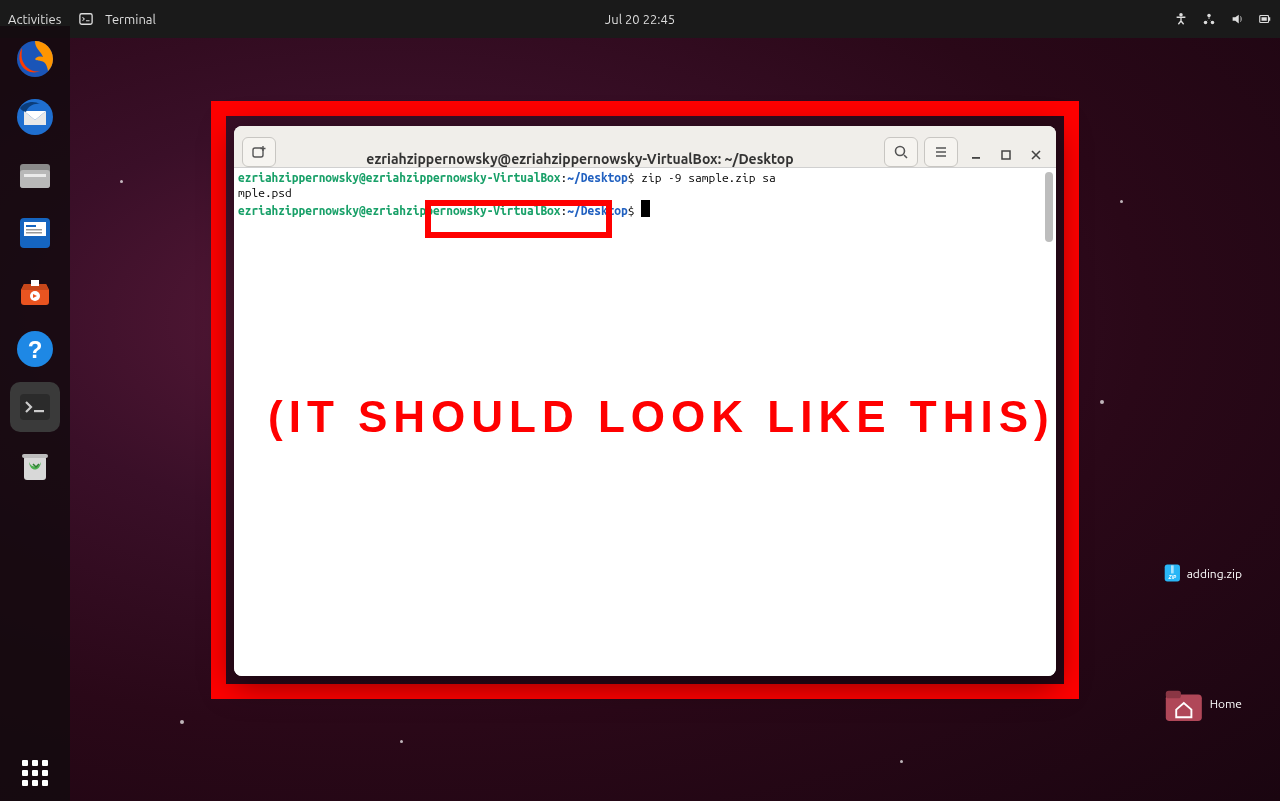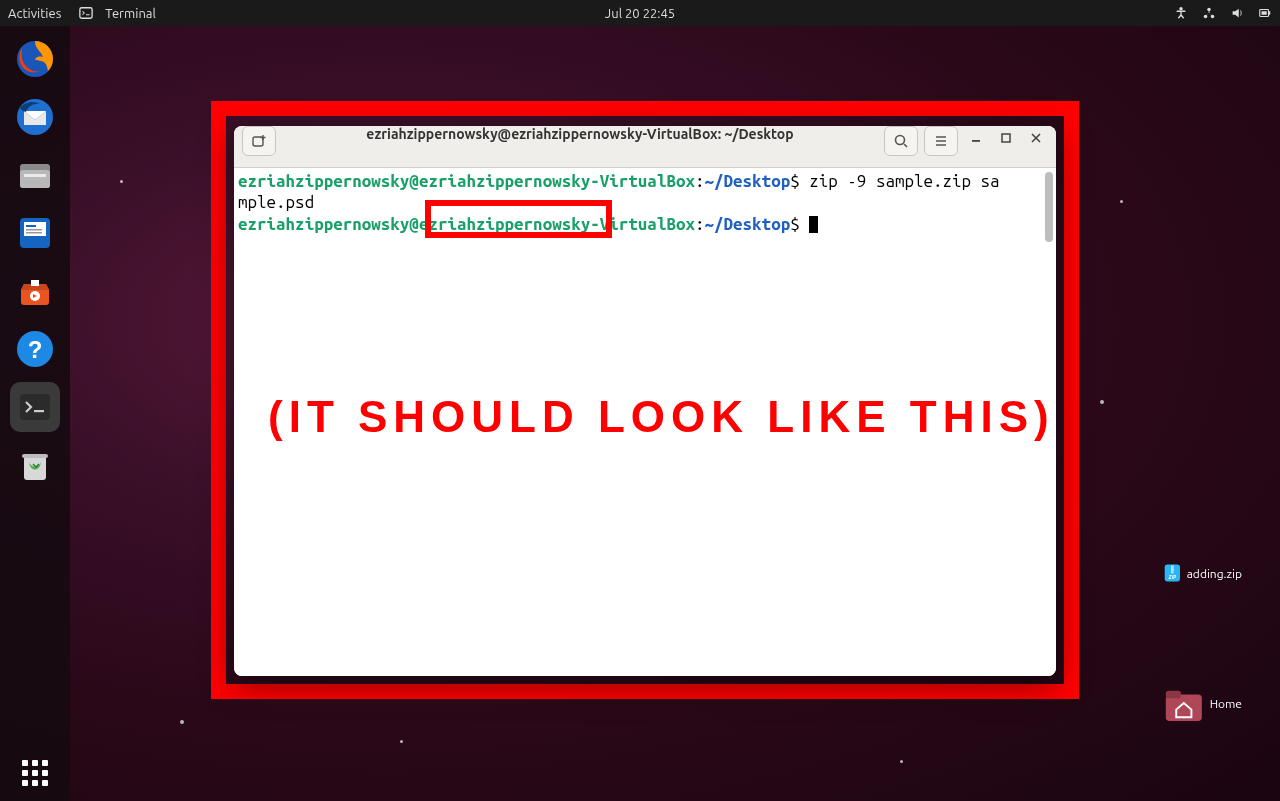--- a/index.html
+++ b/index.html
@@ -4,21 +4,21 @@
 <style>
 * { margin: 0; padding: 0; box-sizing: border-box; }
 body {
   width: 1280px; height: 801px;
   background: radial-gradient(ellipse at 30% 40%, #5a1a3a 0%, #3a0f28 30%, #2a0818 60%, #1a0510 100%);
   font-family: Ubuntu, "Segoe UI", sans-serif;
   overflow: hidden; position: relative; color: #ddd;
 }
 
 .topbar {
-  position: absolute; top: 0; left: 0; right: 0; height: 26px;
+  position: absolute; top: 0; left: 0; right: 0; height: 38px;
   background: #1a1a1a; display: flex; align-items: center;
   font-size: 13px; color: #ddd; padding: 0 8px;
 }
 .topbar-left { display: flex; align-items: center; gap: 18px; }
 .topbar-app { display: flex; align-items: center; gap: 12px; }
 .topbar-center { position: absolute; left: 50%; transform: translateX(-50%); }
 .topbar-right { margin-left: auto; display: flex; align-items: center; gap: 14px; }
 .topbar svg { width: 14px; height: 14px; fill: #ddd; }
 
 .dock {
@@ -53,38 +53,38 @@
 
 .termwin {
   position: absolute; left: 234px; top: 126px; width: 822px; height: 550px;
   background: #fff; border-radius: 8px;
   box-shadow: 0 8px 32px rgba(0,0,0,0.5);
   display: flex; flex-direction: column; overflow: hidden;
 }
 .term-titlebar {
   height: 42px; background: #f0eeea;
   border-bottom: 1px solid #d0d0d0;
-  display: flex; align-items: flex-start; padding: 0 8px; gap: 6px;
+  display: flex; align-items: flex-end; padding: 0 8px; gap: 6px;
 }
 .tb-btn {
   height: 30px; min-width: 34px; border: 1px solid #c8c6c2;
   border-radius: 6px; background: #f6f4f0;
   display: flex; align-items: center; justify-content: center; cursor: pointer;
 }
 .tb-title { flex: 1; text-align: center; font-size: 14px; font-weight: 600; color: #333; }
 .tb-right { display: flex; gap: 6px; align-items: center; }
 .win-btn {
   width: 24px; height: 24px; display: flex; align-items: center; justify-content: center;
   cursor: pointer; color: #444;
 }
 
 .term-body {
   flex: 1; background: #fff; position: relative;
   font-family: "Ubuntu Mono", Consolas, monospace;
-  font-size: 17px; line-height: 1.25; padding: 2px 6px 4px 4px;
+  font-size: 12px; line-height: 1.25; padding: 2px 6px 4px 4px;
   overflow: hidden;
 }
 .term-body .scrollbar {
   position: absolute; right: 3px; top: 4px; width: 8px; height: 70px;
   background: #bdbdbd; border-radius: 4px;
 }
 .term-line { white-space: pre; }
 .u { color: #18a068; font-weight: bold; }
 .p { color: #2060c0; font-weight: bold; }
 .t { color: #000; }

